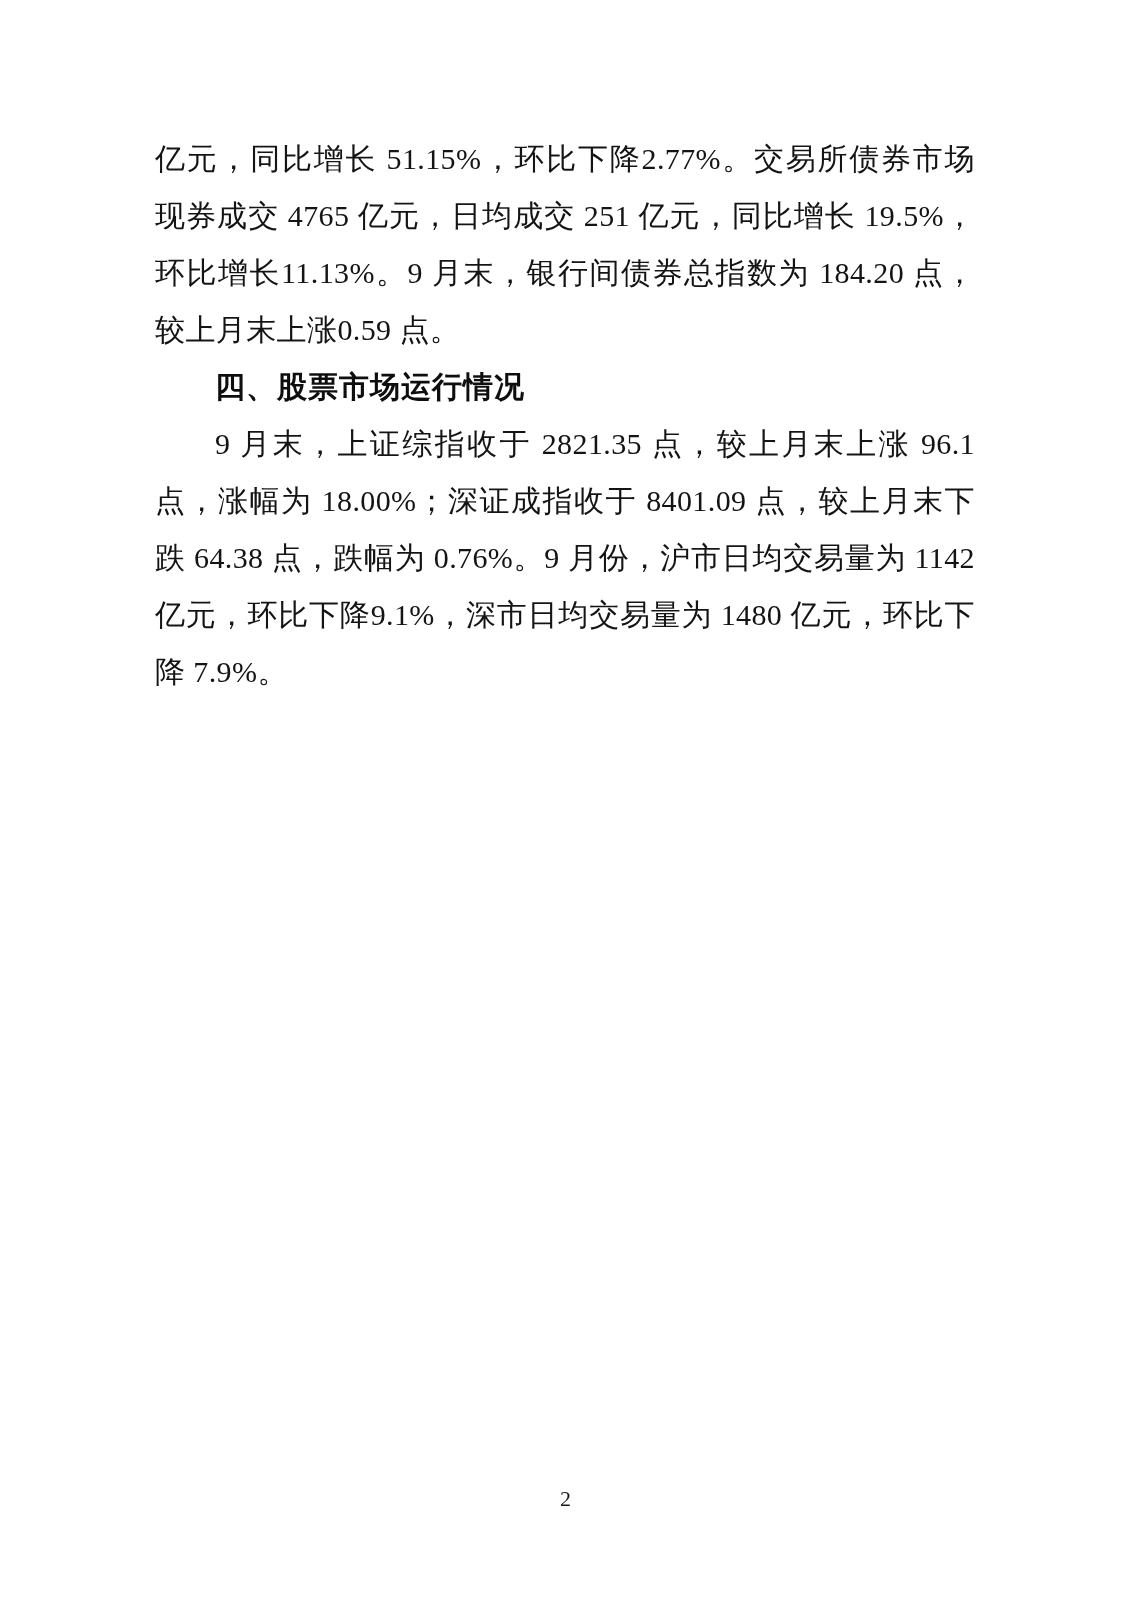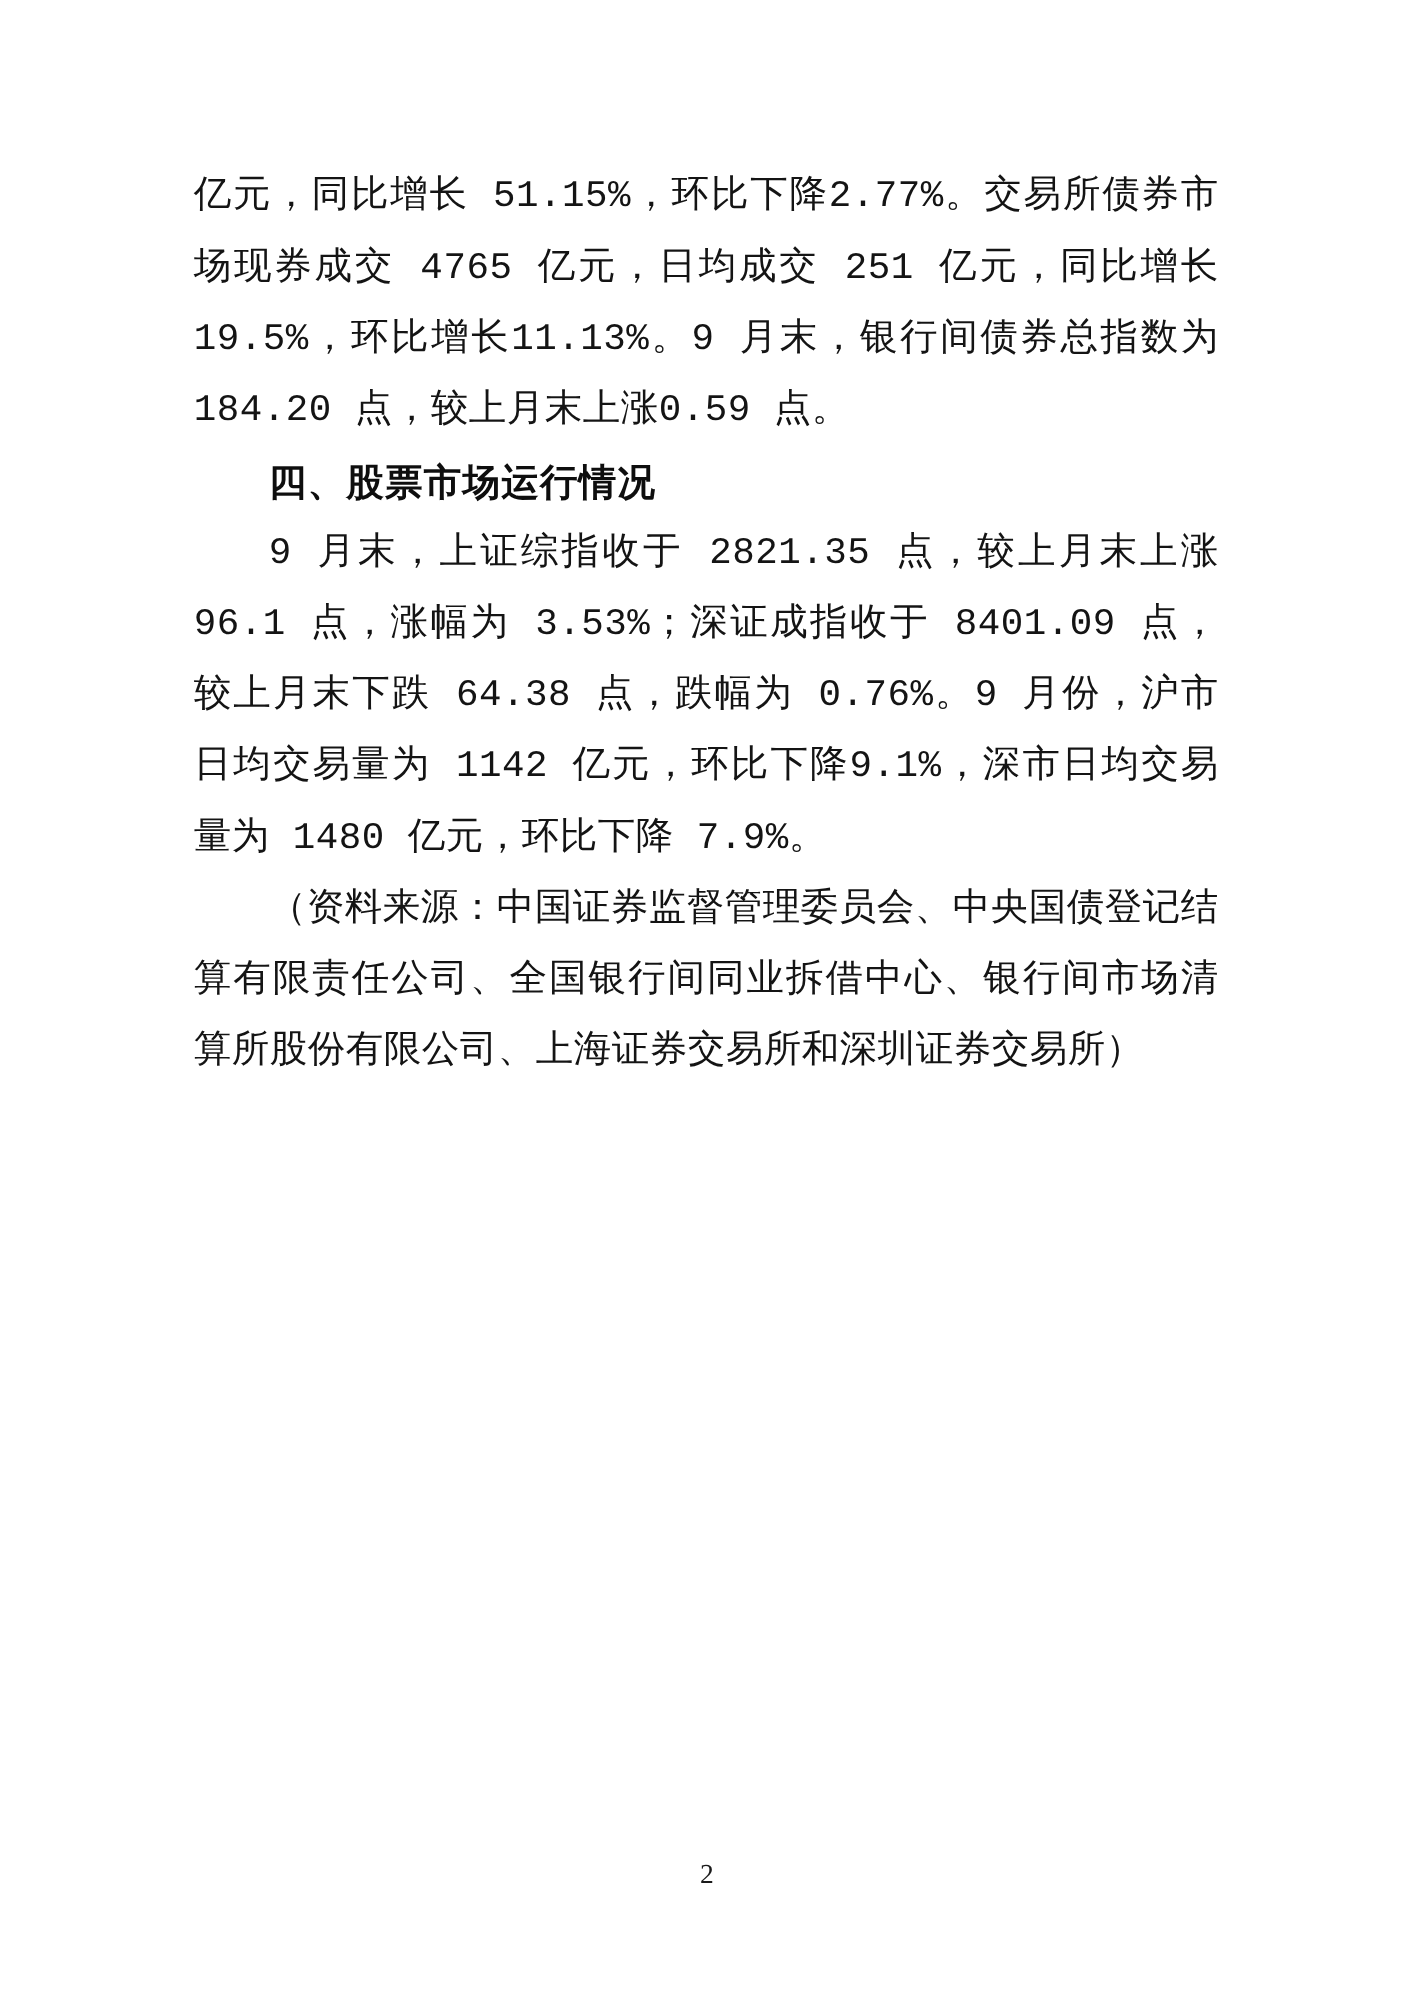--- a/index.html
+++ b/index.html
@@ -29,21 +29,20 @@
     width: 820px;
   }
   p.para {
     margin: 0 0 0 0;
     font-size: 30px;
     line-height: 57px;
     text-align: justify;
     text-justify: inter-ideograph;
     letter-spacing: 0.4px;
     color: #141414;
-    font-family: Liberation Mono, monospace;
   }
   p.para.indent {
     text-indent: 60px;
   }
   h2.section-heading {
     margin: 0;
     font-size: 30px;
     line-height: 57px;
     font-weight: bold;
     text-indent: 60px;
@@ -68,21 +67,20 @@
 </head>
 <body>
 
 <div class="page">
   <div class="content">
 
     <p class="para">亿元，同比增长 51.15%，环比下降2.77%。交易所债券市场现券成交 4765 亿元，日均成交 251 亿元，同比增长 19.5%，环比增长11.13%。9 月末，银行间债券总指数为 184.20 点，较上月末上涨0.59 点。</p>
 
     <h2 class="section-heading">四、股票市场运行情况</h2>
 
-    <p class="para indent">9 月末，上证综指收于 2821.35 点，较上月末上涨 96.1 点，涨幅为 3.53%；深证成指收于 8401.09 点，较上月末下跌 64.38 点，跌幅为 0.76%。9 月份，沪市日均交易量为 1142 亿元，环比下降9.1%，深市日均交易量为 1480 亿元，环比下降 7.9%。</p>
+    <p class="para indent">9 月末，上证综指收于 2821.35 点，较上月末上涨 96.1 点，涨幅为 18.00%；深证成指收于 8401.09 点，较上月末下跌 64.38 点，跌幅为 0.76%。9 月份，沪市日均交易量为 1142 亿元，环比下降9.1%，深市日均交易量为 1480 亿元，环比下降 7.9%。</p>
 
-    <p class="para indent">（资料来源：中国证券监督管理委员会、中央国债登记结算有限责任公司、全国银行间同业拆借中心、银行间市场清算所股份有限公司、上海证券交易所和深圳证券交易所）</p>
 
     <div class="blank-area"></div>
   </div>
 
   <div class="page-number">2</div>
 </div>
 
 </body></html>

